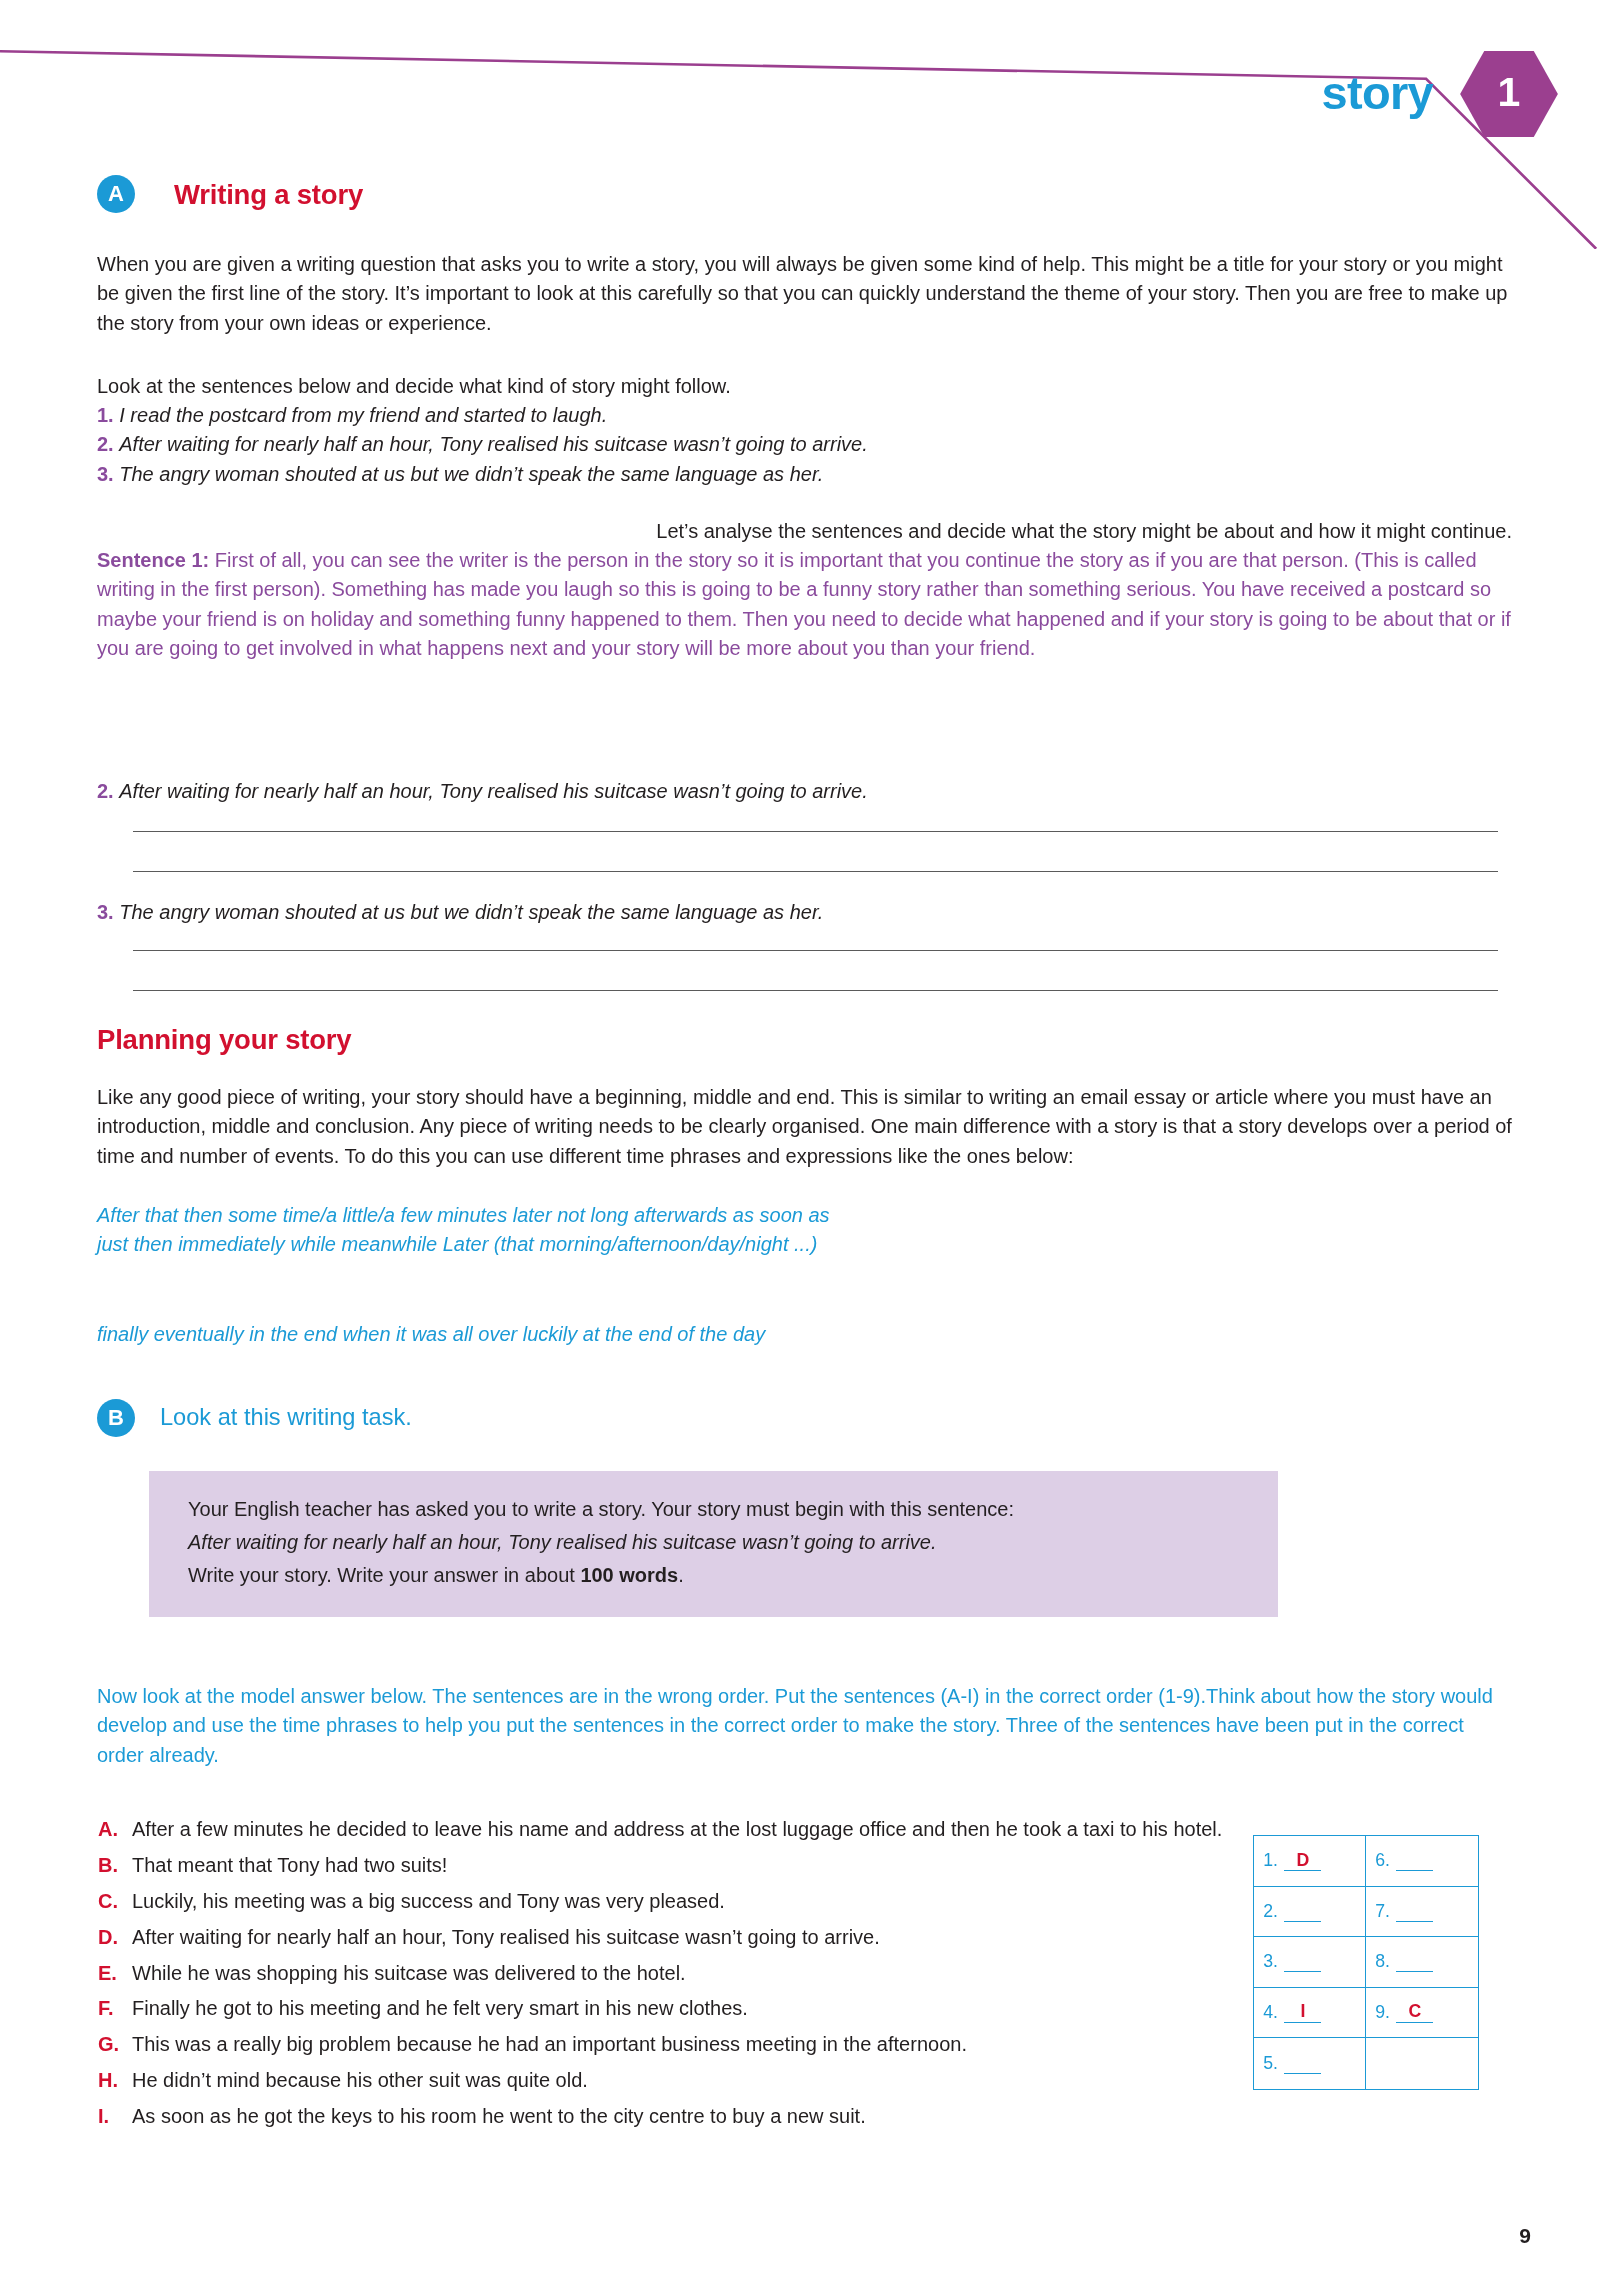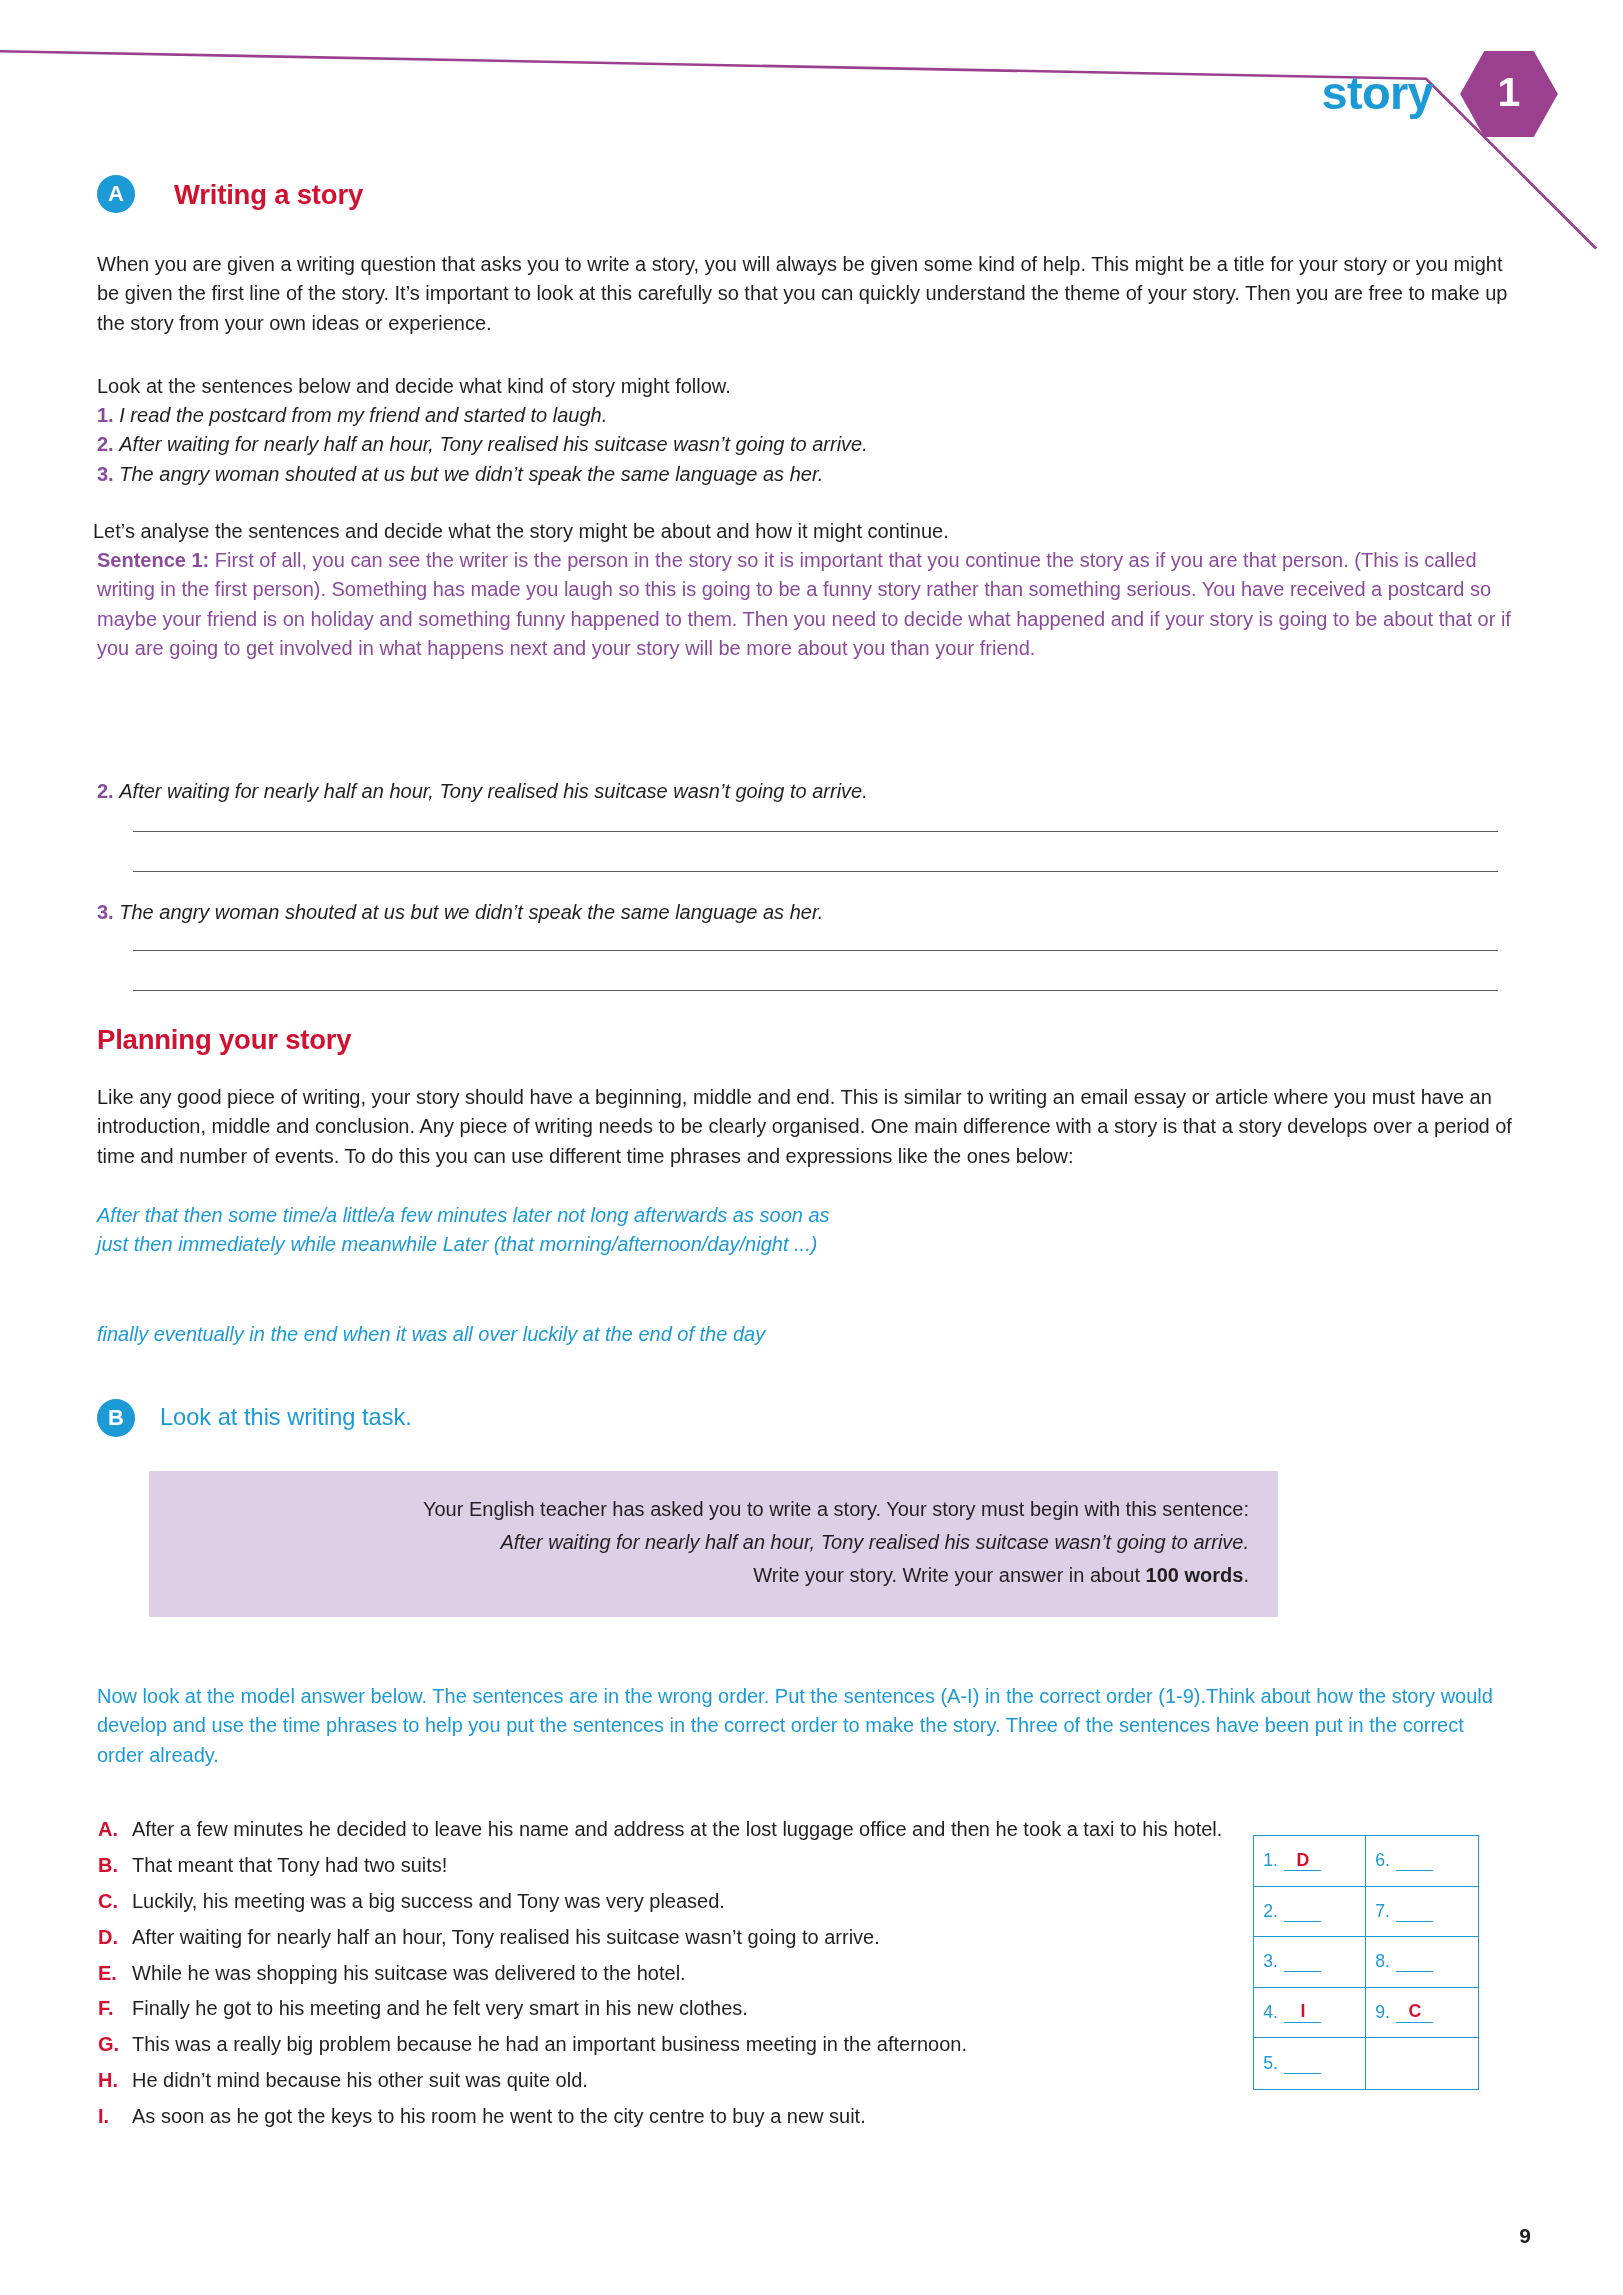--- a/index.html
+++ b/index.html
@@ -104,21 +104,20 @@
     height: 1.3px;
     background: #5a5a5a;
   }
 
   
   .task-box {
     position: absolute;
     background: #ddcfe6;
     box-sizing: border-box;
     padding: 22px 29px 25px 39px;
-    text-align: right;
   }
   .task-box .line {
     font-size: 20px;
     line-height: 33px;
     color: #231f20;
   }
 
   
   .grid {
     position: absolute;
@@ -218,21 +217,21 @@
     <div class="body-text">
       <span class="num-purple">2.</span>
       <span class="ital">After waiting for nearly half an hour, Tony realised his suitcase wasn’t going to arrive.</span>
     </div>
     <div class="body-text">
       <span class="num-purple">3.</span>
       <span class="ital">The angry woman shouted at us but we didn’t speak the same language as her.</span>
     </div>
   </div>
 
-  <div class="body-text abs" style="left:93px; top:517px; width:1429px;">Let’s analyse the sentences and decide what the story might be about and how it might continue.</div>
+  <div class="body-text abs" style="left:83px; top:517px; width:1429px;text-align:right;">Let’s analyse the sentences and decide what the story might be about and how it might continue.</div>
 
   <div class="body-text purple abs" style="left:97px; top:546px; width:1440px;">
     <span class="bold">Sentence 1:</span><span> First of all, you can see the writer is the person in the story so it is important that you continue the story as if you are that person. (This is called writing in the first person). Something has made you laugh so this is going to be a funny story rather than something serious. You have received a postcard so maybe your friend is on holiday and something funny happened to them. Then you need to decide what happened and if your story is going to be about that or if you are going to get involved in what happens next and your story will be more about you than your friend.</span>
   </div>
 
 
   <div class="body-text abs" style="left:97px; top:777px; width:1429px;">
     <span class="num-purple">2.</span>
     <span class="ital">After waiting for nearly half an hour, Tony realised his suitcase wasn’t going to arrive.</span>
   </div>

